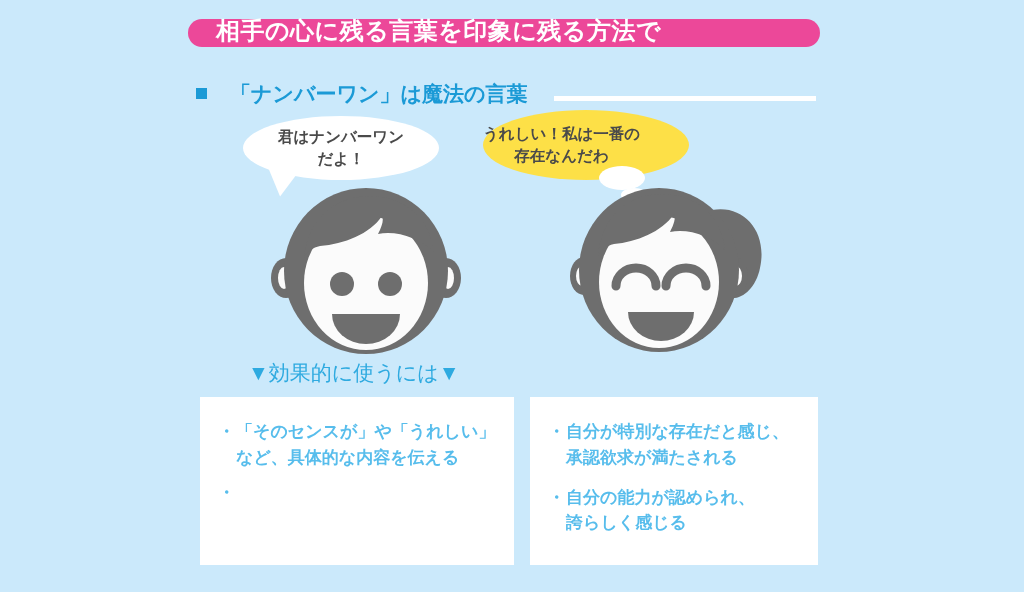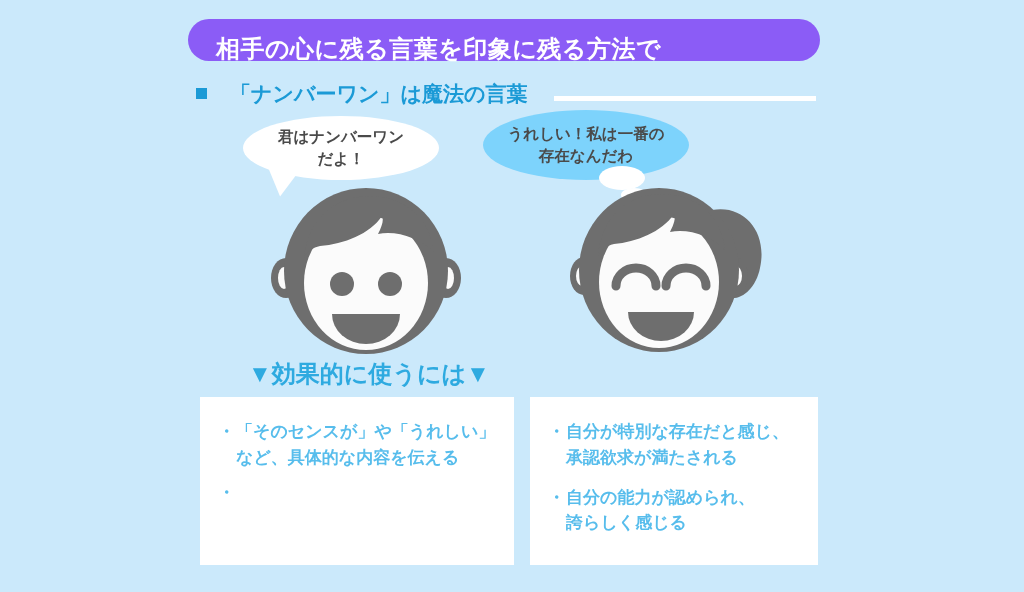--- a/index.html
+++ b/index.html
@@ -21,26 +21,26 @@
     width: 1024px;
     height: 592px;
   }
 
   
   #title-pill {
     position: absolute;
     left: 188px;
     top: 19px;
     width: 632px;
-    height: 42px;
-    background: #8b5cf6;
+    height: 28px;
+    background: #ec4899;
     border-radius: 21px;
     box-sizing: border-box;
     display: flex;
-    align-items: flex-end;
+    align-items: flex-start;
   }
   #title-text {
     color: #ffffff;
     font-size: 24px;
     font-weight: bold;
     letter-spacing: 0.5px;
     padding-left: 28px;
     white-space: nowrap;
     line-height: 1;
   }
@@ -125,25 +125,24 @@
     left: 483px;
     top: 110px;
     width: 206px;
     height: 70px;
   }
   #bubble-right .oval {
     position: absolute;
     left: 0; top: 0;
     width: 206px;
     height: 70px;
-    background: #7dd3fc;
+    background: #fde047;
     border-radius: 50% / 50%;
     display: flex;
     align-items: center;
-    justify-content: center;
   }
   #bubble-right .puff1 {
     position: absolute;
     left: 116px;
     top: 56px;
     width: 46px;
     height: 24px;
     background: #ffffff;
     border-radius: 50%;
   }
@@ -170,22 +169,22 @@
     left: 562px;
     top: 176px;
     width: 212px;
     height: 182px;
   }
 
   
   .col-heading {
     position: absolute;
     color: #2eaae0;
-    font-size: 24px;
-    font-weight: bold;
+    font-size: 21px;
+    font-weight: normal;
     white-space: nowrap;
     line-height: 1;
   }
   #heading-left  { left: 248px; top: 362px; }
   #heading-right { left: 558px; top: 362px; }
 
   
   .content-box {
     position: absolute;
     background: #ffffff;

